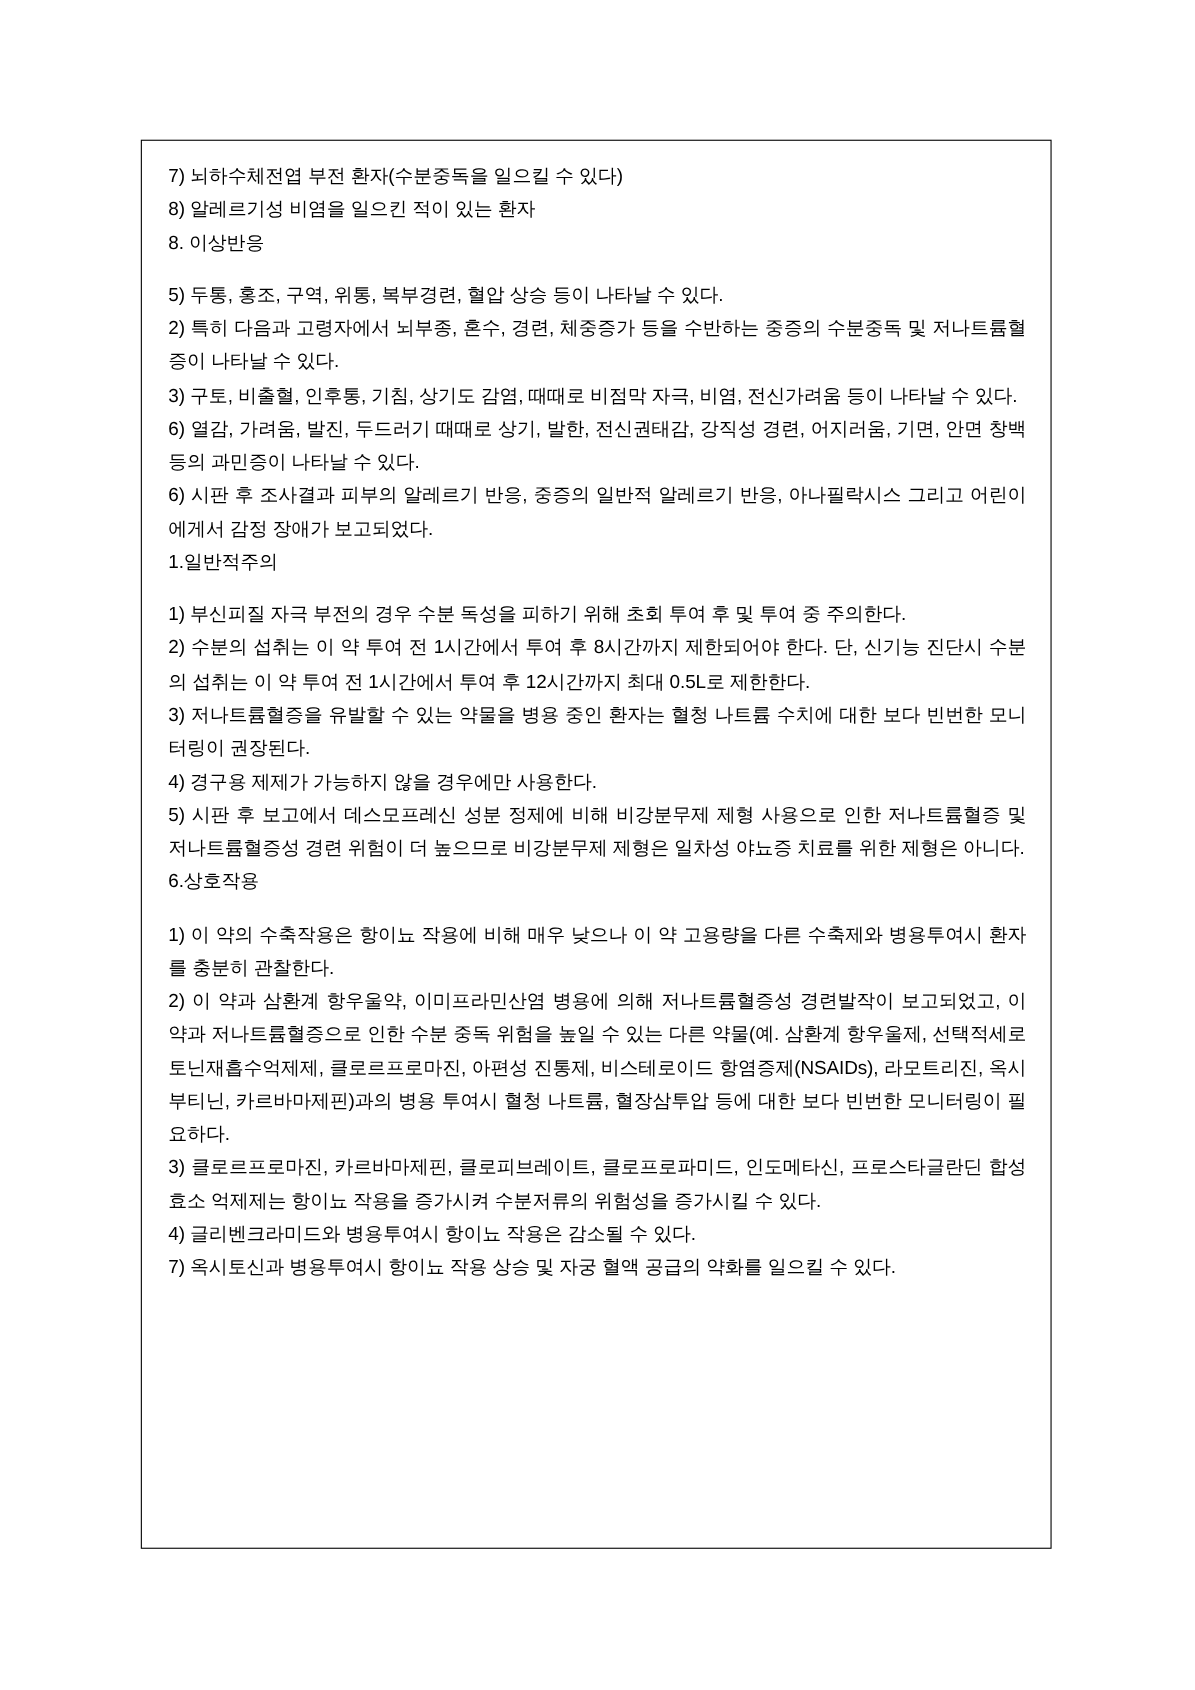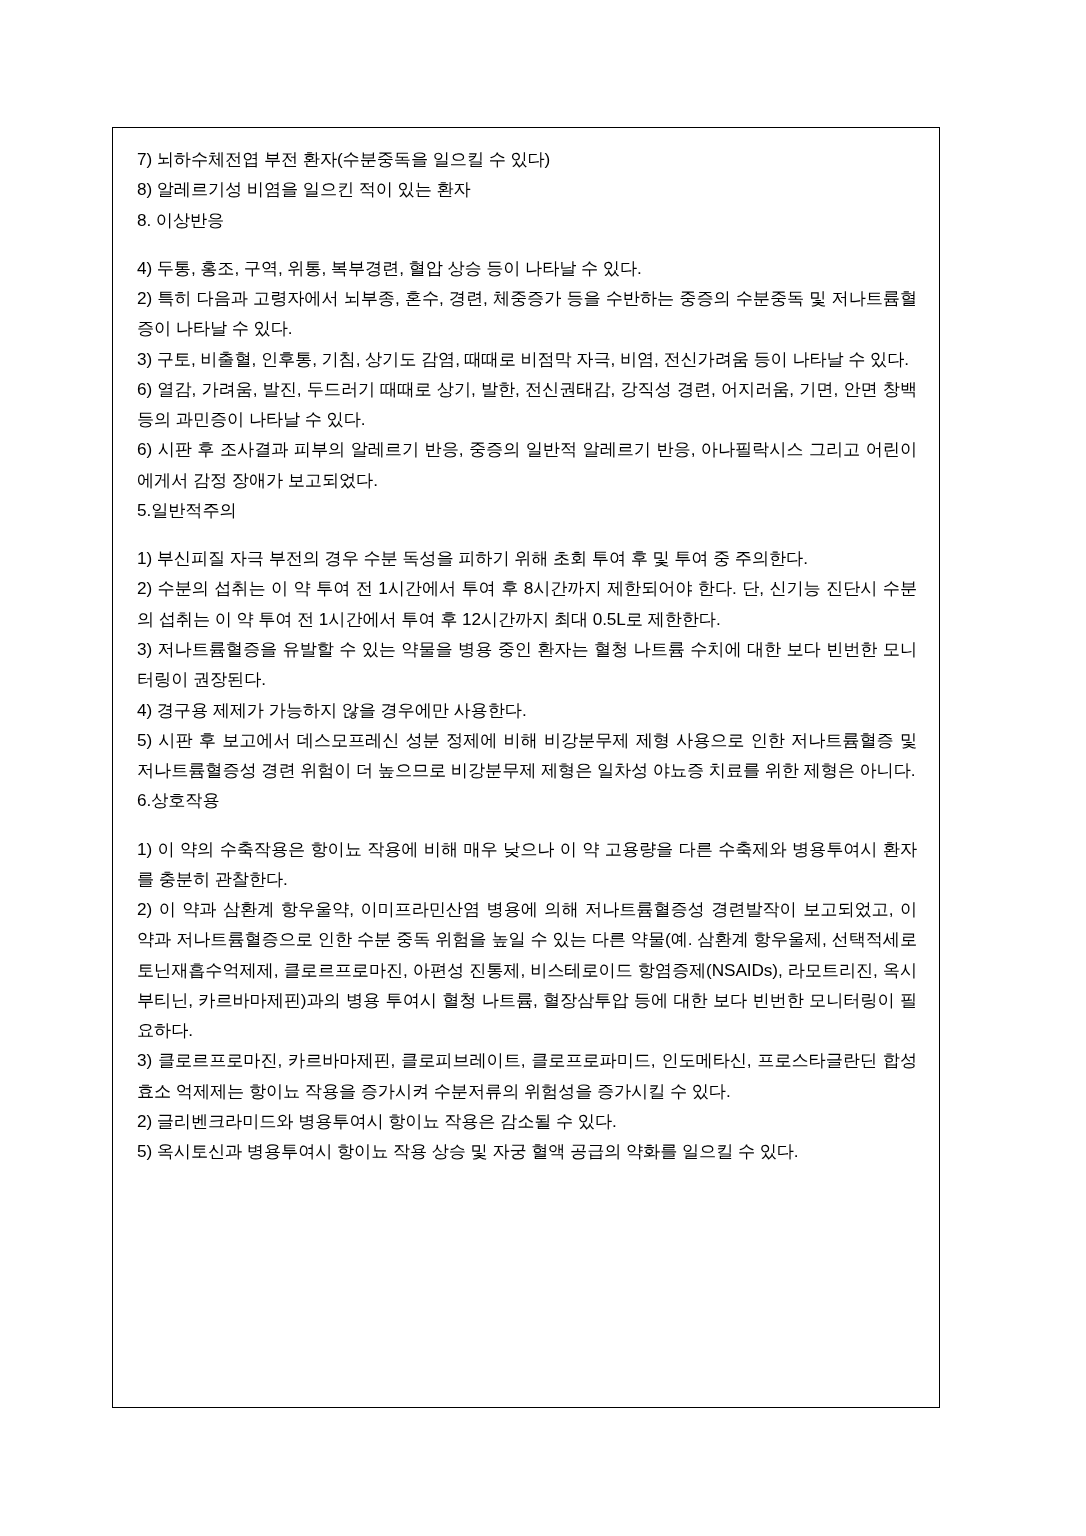--- a/index.html
+++ b/index.html
@@ -14,21 +14,21 @@
     color: #000000;
   }
   .page {
     position: relative;
     width: 1086px;
     height: 1536px;
     box-sizing: border-box;
   }
   .doc-frame {
     position: absolute;
-    left: 112px;
+    left: 128px;
     top: 127px;
     width: 828px;
     height: 1281px;
     border: 1px solid #000000;
     box-sizing: border-box;
     padding: 16px 22px 10px 24px;
   }
   .doc-body {
     font-size: 17.2px;
     line-height: 1.76;
@@ -49,34 +49,34 @@
 </head>
 <body>
 
 <div class="page">
   <div class="doc-frame">
     <div class="doc-body">
       <p>7) 뇌하수체전엽 부전 환자(수분중독을 일으킬 수 있다)</p>
       <p>8) 알레르기성 비염을 일으킨 적이 있는 환자</p>
       <p>8. 이상반응</p>
       <p class="blank"></p>
-      <p>4) 두통, 홍조, 구역, 위통, 복부경련, 혈압 상승 등이 나타날 수 있다.</p>
+      <p>5) 두통, 홍조, 구역, 위통, 복부경련, 혈압 상승 등이 나타날 수 있다.</p>
       <p class="indent">2) 특히 다음과 고령자에서 뇌부종, 혼수, 경련, 체중증가 등을 수반하는 중증의 수분중독 및 저나트륨혈증이 나타날 수 있다.</p>
       <p class="indent">3) 구토, 비출혈, 인후통, 기침, 상기도 감염, 때때로 비점막 자극, 비염, 전신가려움 등이 나타날 수 있다.</p>
       <p class="indent">6) 열감, 가려움, 발진, 두드러기 때때로 상기, 발한, 전신권태감, 강직성 경련, 어지러움, 기면, 안면 창백 등의 과민증이 나타날 수 있다.</p>
       <p class="indent">6) 시판 후 조사결과 피부의 알레르기 반응, 중증의 일반적 알레르기 반응, 아나필락시스 그리고 어린이에게서 감정 장애가 보고되었다.</p>
-      <p>5.일반적주의</p>
+      <p>1.일반적주의</p>
       <p class="blank"></p>
       <p>1) 부신피질 자극 부전의 경우 수분 독성을 피하기 위해 초회 투여 후 및 투여 중 주의한다.</p>
       <p class="indent">2) 수분의 섭취는 이 약 투여 전 1시간에서 투여 후 8시간까지 제한되어야 한다. 단, 신기능 진단시 수분의 섭취는 이 약 투여 전 1시간에서 투여 후 12시간까지 최대 0.5L로 제한한다.</p>
       <p class="indent">3) 저나트륨혈증을 유발할 수 있는 약물을 병용 중인 환자는 혈청 나트륨 수치에 대한 보다 빈번한 모니터링이 권장된다.</p>
       <p>4) 경구용 제제가 가능하지 않을 경우에만 사용한다.</p>
       <p class="indent">5) 시판 후 보고에서 데스모프레신 성분 정제에 비해 비강분무제 제형 사용으로 인한 저나트륨혈증 및 저나트륨혈증성 경련 위험이 더 높으므로 비강분무제 제형은 일차성 야뇨증 치료를 위한 제형은 아니다.</p>
       <p>6.상호작용</p>
       <p class="blank"></p>
       <p class="indent">1) 이 약의 수축작용은 항이뇨 작용에 비해 매우 낮으나 이 약 고용량을 다른 수축제와 병용투여시 환자를 충분히 관찰한다.</p>
       <p class="indent">2) 이 약과 삼환계 항우울약, 이미프라민산염 병용에 의해 저나트륨혈증성 경련발작이 보고되었고, 이 약과 저나트륨혈증으로 인한 수분 중독 위험을 높일 수 있는 다른 약물(예. 삼환계 항우울제, 선택적세로토닌재흡수억제제, 클로르프로마진, 아편성 진통제, 비스테로이드 항염증제(NSAIDs), 라모트리진, 옥시부티닌, 카르바마제핀)과의 병용 투여시 혈청 나트륨, 혈장삼투압 등에 대한 보다 빈번한 모니터링이 필요하다.</p>
       <p class="indent">3) 클로르프로마진, 카르바마제핀, 클로피브레이트, 클로프로파미드, 인도메타신, 프로스타글란딘 합성 효소 억제제는 항이뇨 작용을 증가시켜 수분저류의 위험성을 증가시킬 수 있다.</p>
-      <p>2) 글리벤크라미드와 병용투여시 항이뇨 작용은 감소될 수 있다.</p>
-      <p>5) 옥시토신과 병용투여시 항이뇨 작용 상승 및 자궁 혈액 공급의 약화를 일으킬 수 있다.</p>
+      <p>4) 글리벤크라미드와 병용투여시 항이뇨 작용은 감소될 수 있다.</p>
+      <p>7) 옥시토신과 병용투여시 항이뇨 작용 상승 및 자궁 혈액 공급의 약화를 일으킬 수 있다.</p>
     </div>
   </div>
 </div>
 
 </body></html>

